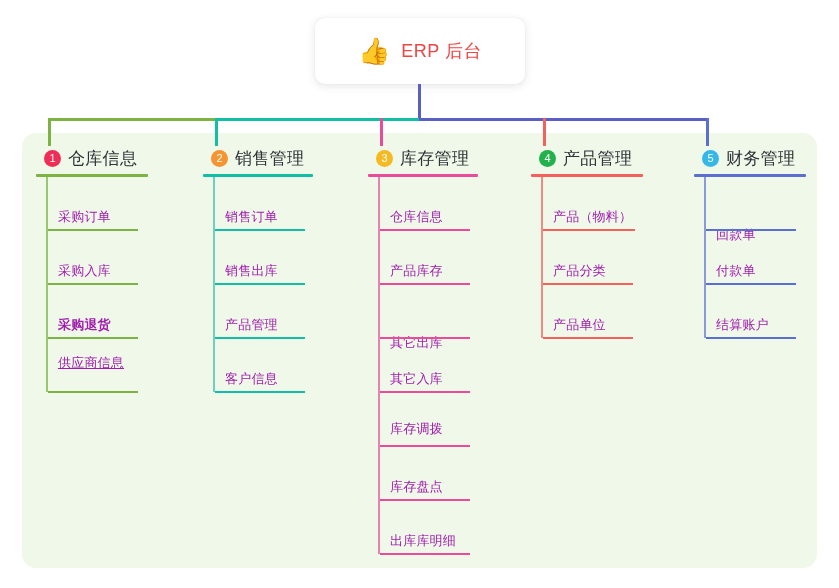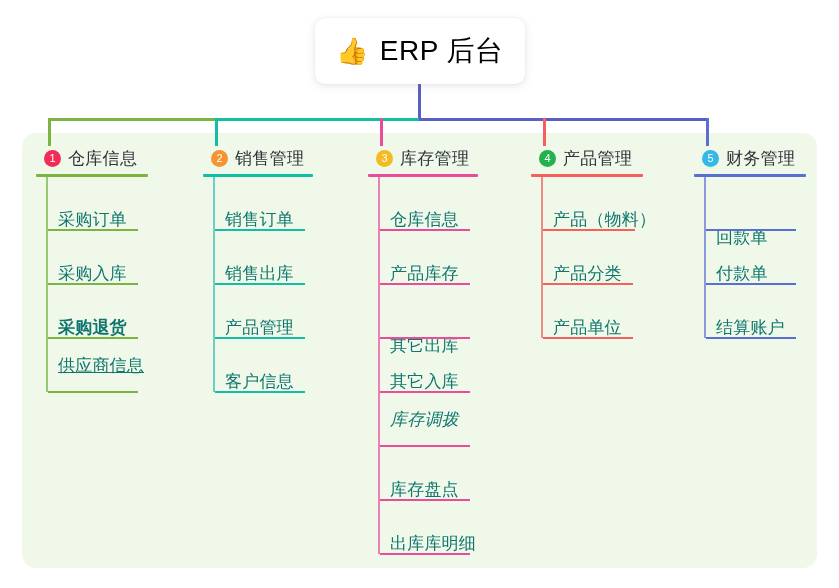--- a/index.html
+++ b/index.html
@@ -46,22 +46,22 @@
     align-items: center;
     justify-content: center;
     gap: 11px;
     box-sizing: border-box;
   }
   #root-node .thumb {
     font-size: 26px;
     line-height: 1;
   }
   #root-node .root-title {
-    font-size: 28px;
-    color: #000000;
+    font-size: 18px;
+    color: #ef4444;
     letter-spacing: 0.5px;
     white-space: nowrap;
   }
 
   
   .conn {
     position: absolute;
   }
 
   
@@ -100,22 +100,22 @@
     left: 0;
     height: 3px;
     border-radius: 1px;
   }
   .spine {
     position: absolute;
     width: 2px;
   }
   .item {
     position: absolute;
-    font-size: 17px;
-    color: #0f766e;
+    font-size: 13px;
+    color: #a21caf;
     white-space: nowrap;
     letter-spacing: 0.2px;
   }
   .item-rule {
     position: absolute;
     height: 1.6px;
   }
 </style>
 </head>
 <body>
@@ -182,21 +182,21 @@
         <div class="head-rule" style="top: 28px; width: 110px; background: rgb(234, 76, 154);"></div>
         <div class="spine" style="left: 10px; top: 31px; height: 377px; background: rgb(232, 129, 181);"></div>
         <div class="item" style="left: 22px; top: 62px;">仓库信息</div>
         <div class="item-rule" style="left: 12px; top: 83px; width: 90px; background: rgb(234, 76, 154);"></div>
         <div class="item" style="left: 22px; top: 116px;">产品库存</div>
         <div class="item-rule" style="left: 12px; top: 137px; width: 90px; background: rgb(234, 76, 154);"></div>
         <div class="item" style="left: 22px; top: 188px;">其它出库</div>
         <div class="item-rule" style="left: 12px; top: 191px; width: 90px; background: rgb(234, 76, 154);"></div>
         <div class="item" style="left: 22px; top: 224px;">其它入库</div>
         <div class="item-rule" style="left: 12px; top: 245px; width: 90px; background: rgb(234, 76, 154);"></div>
-        <div class="item" style="left: 22px; top: 262px; font-style: italic;">库存调拨</div>
+        <div class="item" style="left: 22px; top: 274px;">库存调拨</div>
         <div class="item-rule" style="left: 12px; top: 299px; width: 90px; background: rgb(234, 76, 154);"></div>
         <div class="item" style="left: 22px; top: 332px;">库存盘点</div>
         <div class="item-rule" style="left: 12px; top: 353px; width: 90px; background: rgb(234, 76, 154);"></div>
         <div class="item" style="left: 22px; top: 386px;">出库库明细</div>
         <div class="item-rule" style="left: 12px; top: 407px; width: 90px; background: rgb(234, 76, 154);"></div>
       </div>
       <div class="column" style="left: 531px; width: 112px;">
         <div class="col-head">
           <span class="badge" style="background: rgb(34, 177, 76);">4</span>
           <span class="col-title">产品管理</span>

